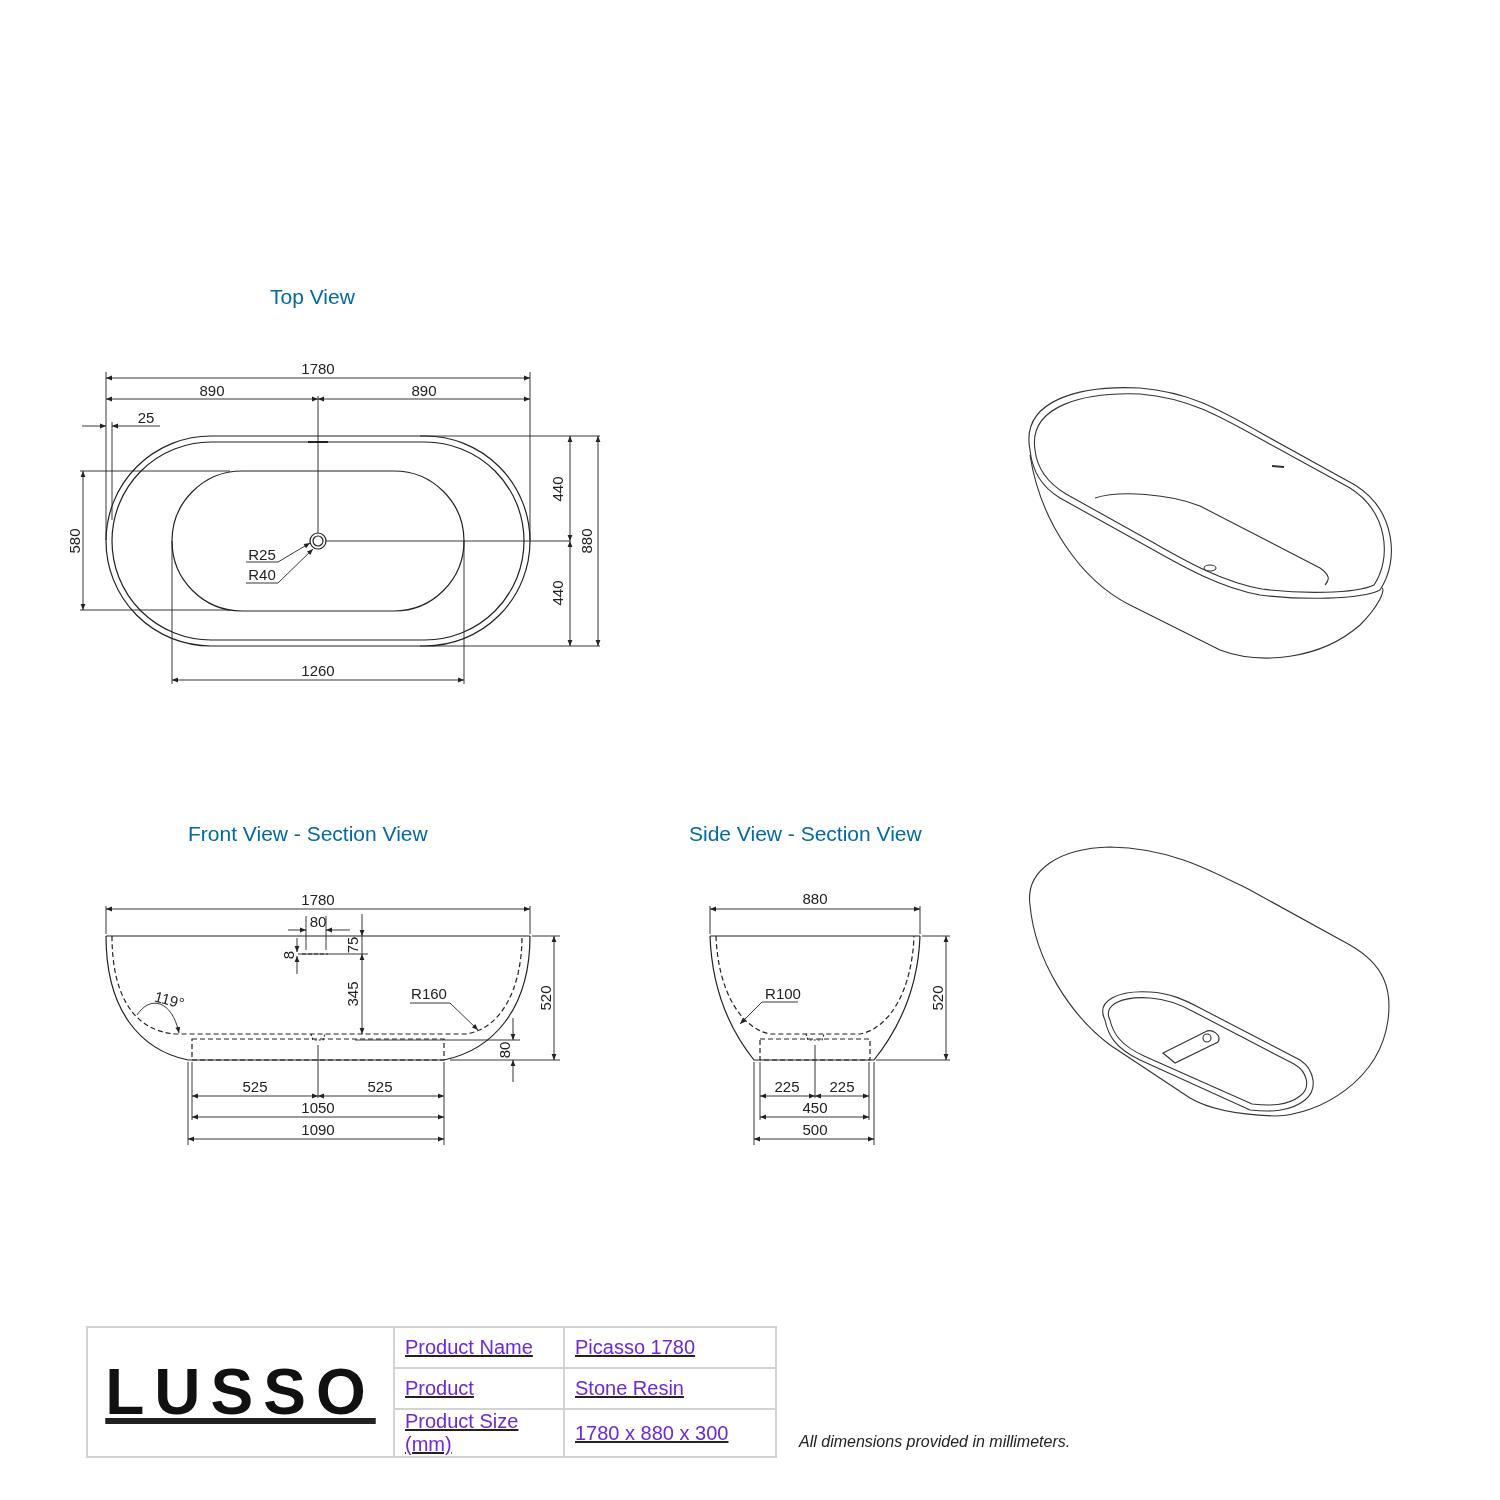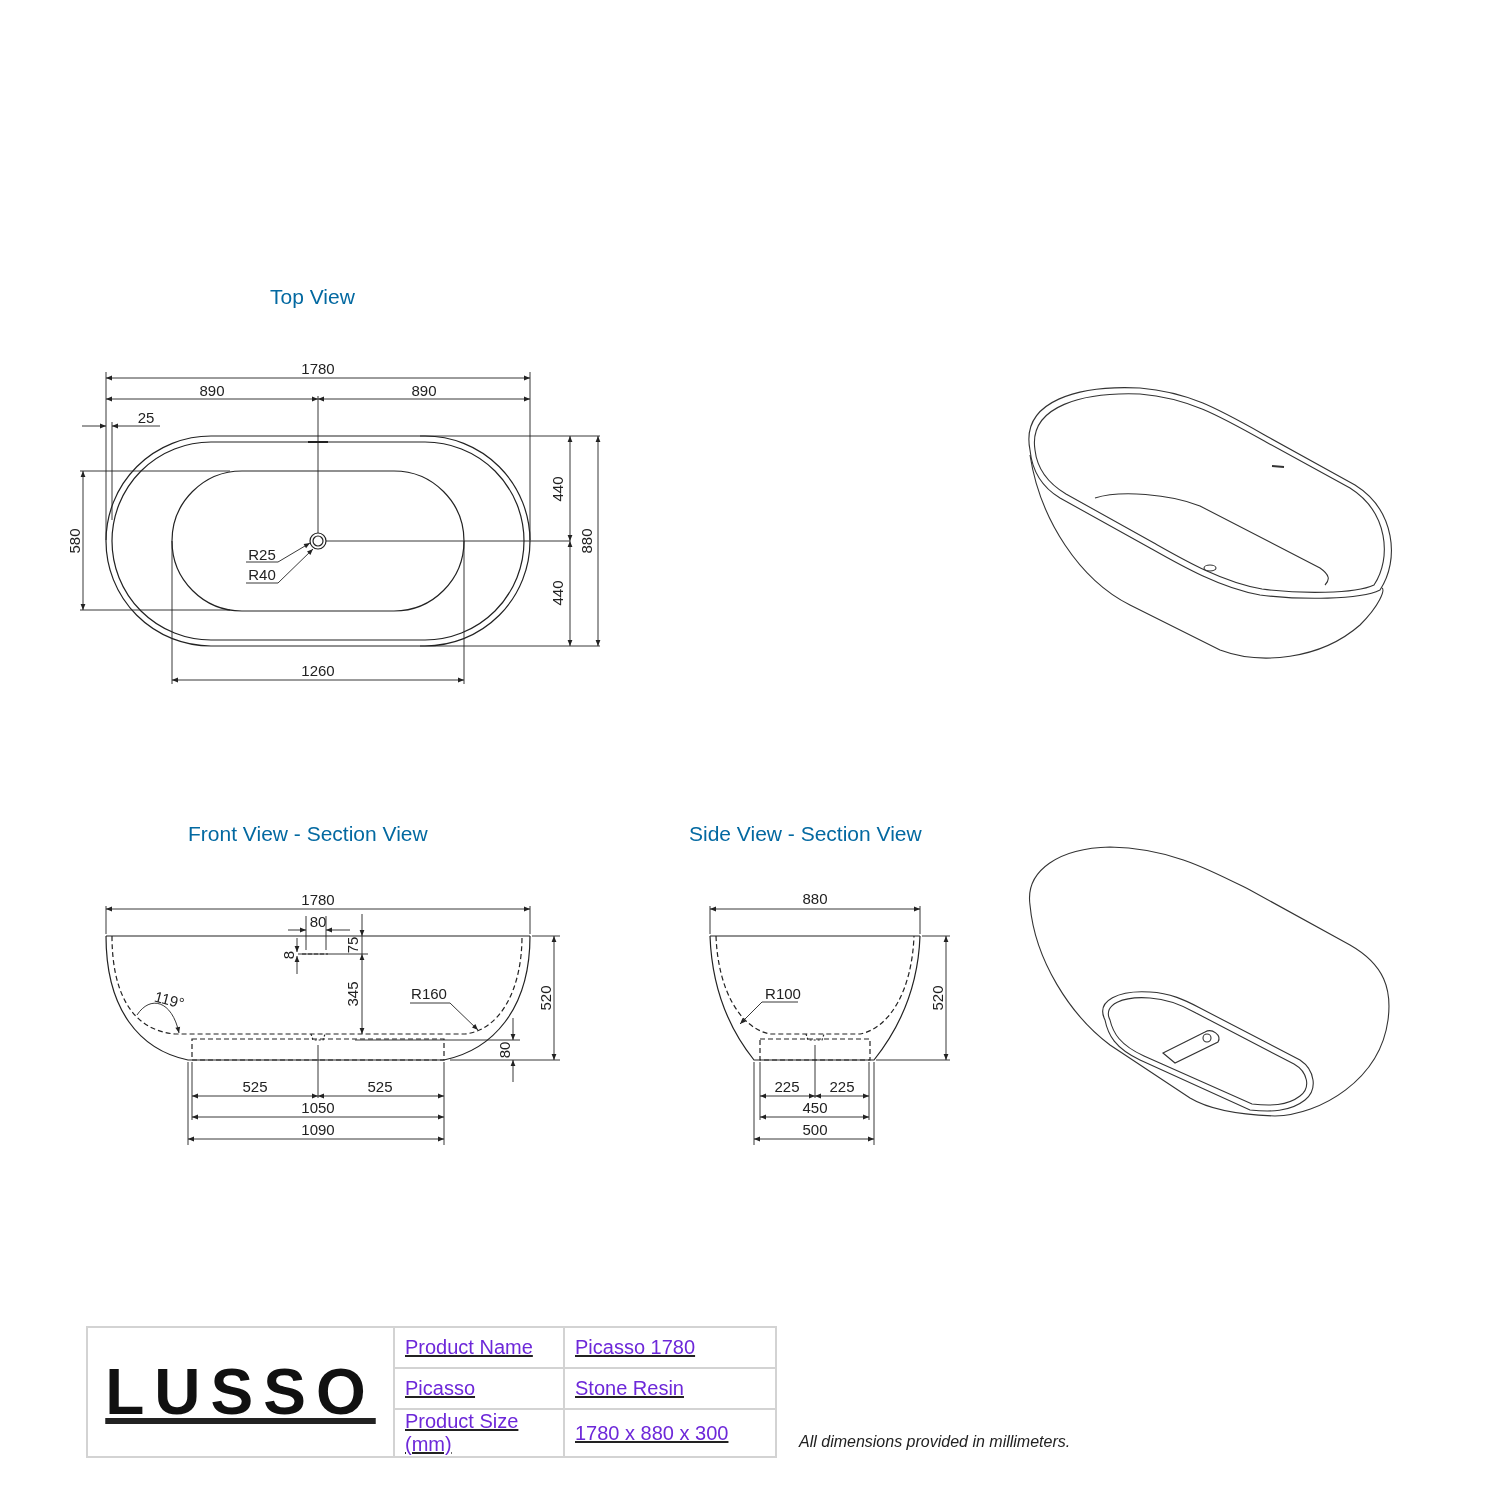--- a/index.html
+++ b/index.html
@@ -202,21 +202,21 @@
 </svg>
 
 <table class="spec-table">
   <tbody>
       <tr>
     <td rowspan="3" class="logo-cell">LUSSO</td>
     <td class="label-cell">Product Name</td>
     <td class="value-cell">Picasso 1780</td>
   </tr>
   <tr>
-    <td class="label-cell">Picasso</td>
+    <td class="label-cell">Product</td>
     <td class="value-cell">Stone Resin</td>
   </tr>
   <tr>
     <td class="label-cell">Product Size (mm)</td>
     <td class="value-cell">1780 x 880 x 300</td>
   </tr>
 </tbody>
   </table>
 
 <div class="note">All dimensions provided in millimeters.</div>

